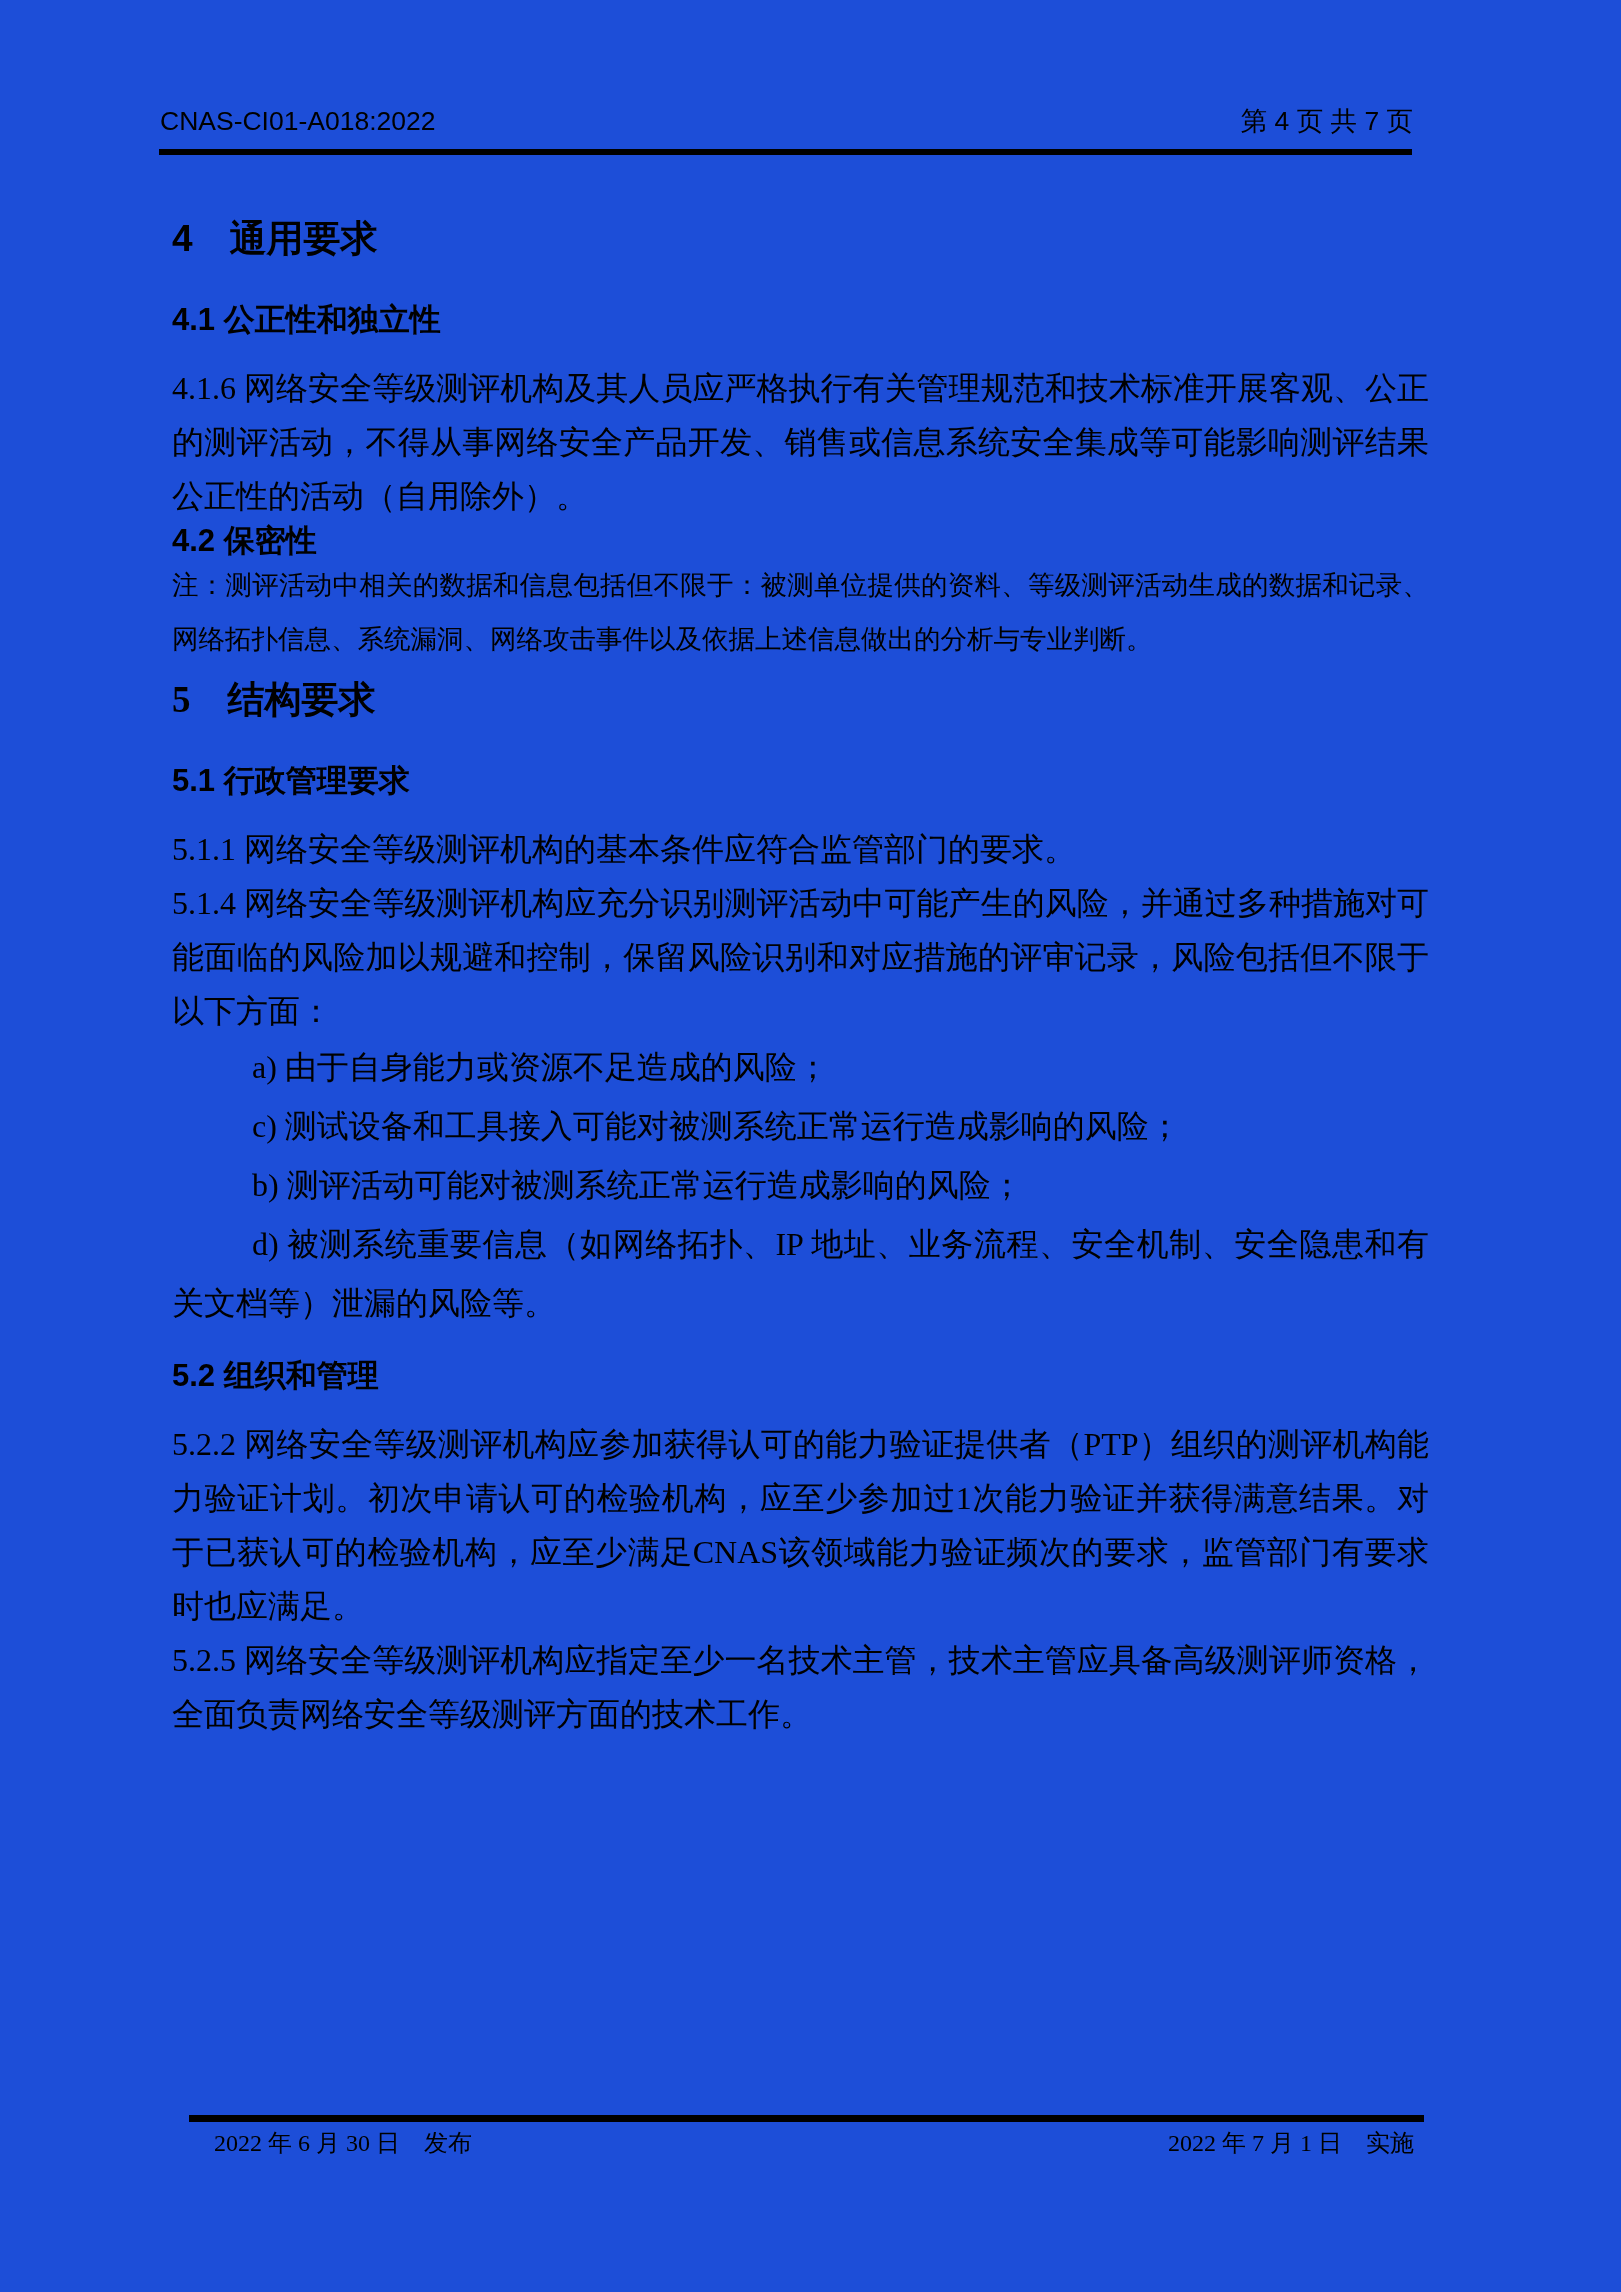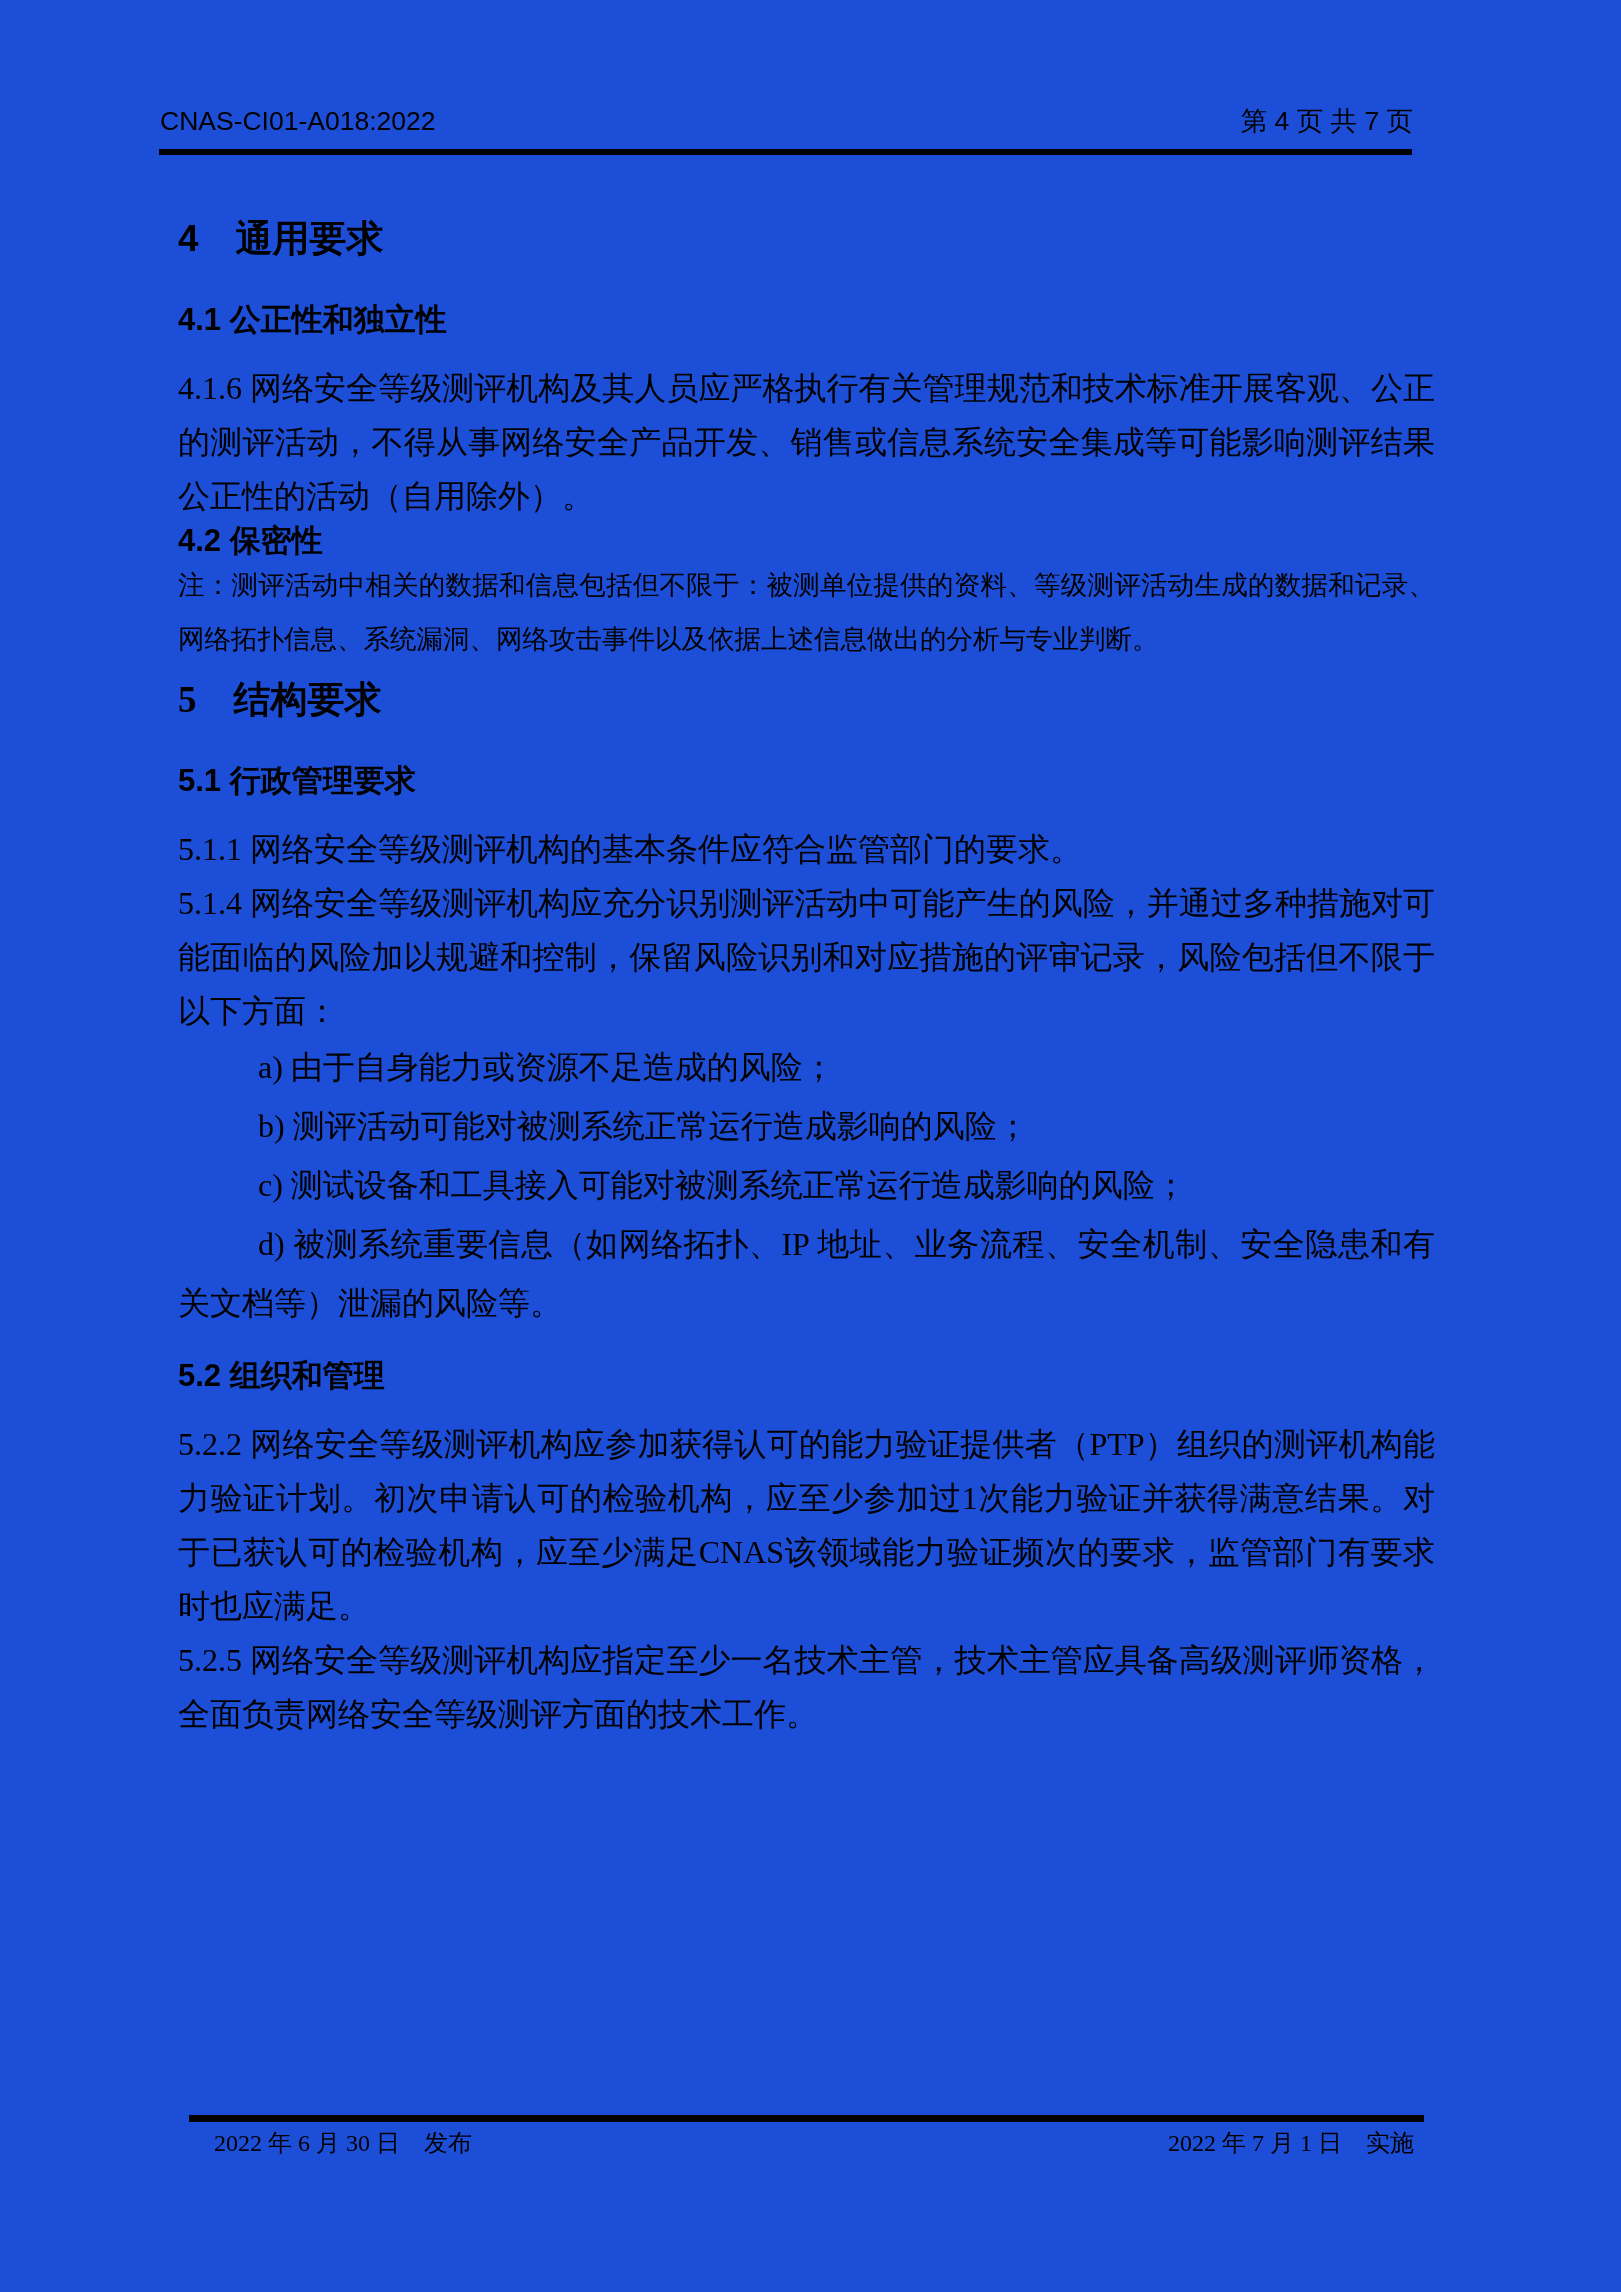--- a/index.html
+++ b/index.html
@@ -28,21 +28,21 @@
     position:absolute; left:189px; top:2115px; width:1235px; height:6.9px;
     background:#000000;
   }
   .footer-row {
     position:absolute; left:214px; top:2127px; width:1200px;
     display:flex; justify-content:space-between;
     font-size:24px; line-height:33px;
   }
   
   .content {
-    position:absolute; left:178px; top:155px; width:1257px;
+    position:absolute; left:172px; top:155px; width:1257px;
   }
   .content h1 {
     font-family:"Liberation Sans", sans-serif;
     font-weight:bold;
     font-size:37px; line-height:41px;
     margin:63px 0 0 0;
   }
   .content h2 {
     font-family:"Liberation Sans", sans-serif;
     font-weight:bold;
@@ -86,22 +86,22 @@
     <h1 id="b0">4　通用要求</h1>
     <h2 id="b1">4.1 公正性和独立性</h2>
     <p id="b2">4.1.6 网络安全等级测评机构及其人员应严格执行有关管理规范和技术标准开展客观、公正的测评活动，不得从事网络安全产品开发、销售或信息系统安全集成等可能影响测评结果公正性的活动（自用除外）。</p>
     <h2 id="b3">4.2 保密性</h2>
     <p id="b5" class="note">注：测评活动中相关的数据和信息包括但不限于：被测单位提供的资料、等级测评活动生成的数据和记录、网络拓扑信息、系统漏洞、网络攻击事件以及依据上述信息做出的分析与专业判断。</p>
     <h1 id="b6">5　结构要求</h1>
     <h2 id="b7">5.1 行政管理要求</h2>
     <p id="b8">5.1.1 网络安全等级测评机构的基本条件应符合监管部门的要求。</p>
     <p id="b9">5.1.4 网络安全等级测评机构应充分识别测评活动中可能产生的风险，并通过多种措施对可能面临的风险加以规避和控制，保留风险识别和对应措施的评审记录，风险包括但不限于以下方面：</p>
     <p id="b10" class="li">a) 由于自身能力或资源不足造成的风险；</p>
+    <p id="b12" class="li">c) 测试设备和工具接入可能对被测系统正常运行造成影响的风险；</p>
     <p id="b11" class="li">b) 测评活动可能对被测系统正常运行造成影响的风险；</p>
-    <p id="b12" class="li">c) 测试设备和工具接入可能对被测系统正常运行造成影响的风险；</p>
     <p id="b13" class="li">d) 被测系统重要信息（如网络拓扑、IP 地址、业务流程、安全机制、安全隐患和有关文档等）泄漏的风险等。</p>
     <h2 id="b14">5.2 组织和管理</h2>
     <p id="b15">5.2.2 网络安全等级测评机构应参加获得认可的能力验证提供者（PTP）组织的测评机构能力验证计划。初次申请认可的检验机构，应至少参加过1次能力验证并获得满意结果。对于已获认可的检验机构，应至少满足CNAS该领域能力验证频次的要求，监管部门有要求时也应满足。</p>
     <p id="b16">5.2.5 网络安全等级测评机构应指定至少一名技术主管，技术主管应具备高级测评师资格，全面负责网络安全等级测评方面的技术工作。</p>
   </div>
 
   <div class="footer-rule"></div>
   <div class="footer-row">
     <span>2022 年 6 月 30 日　发布</span>
     <span>2022 年 7 月 1 日　实施</span>

